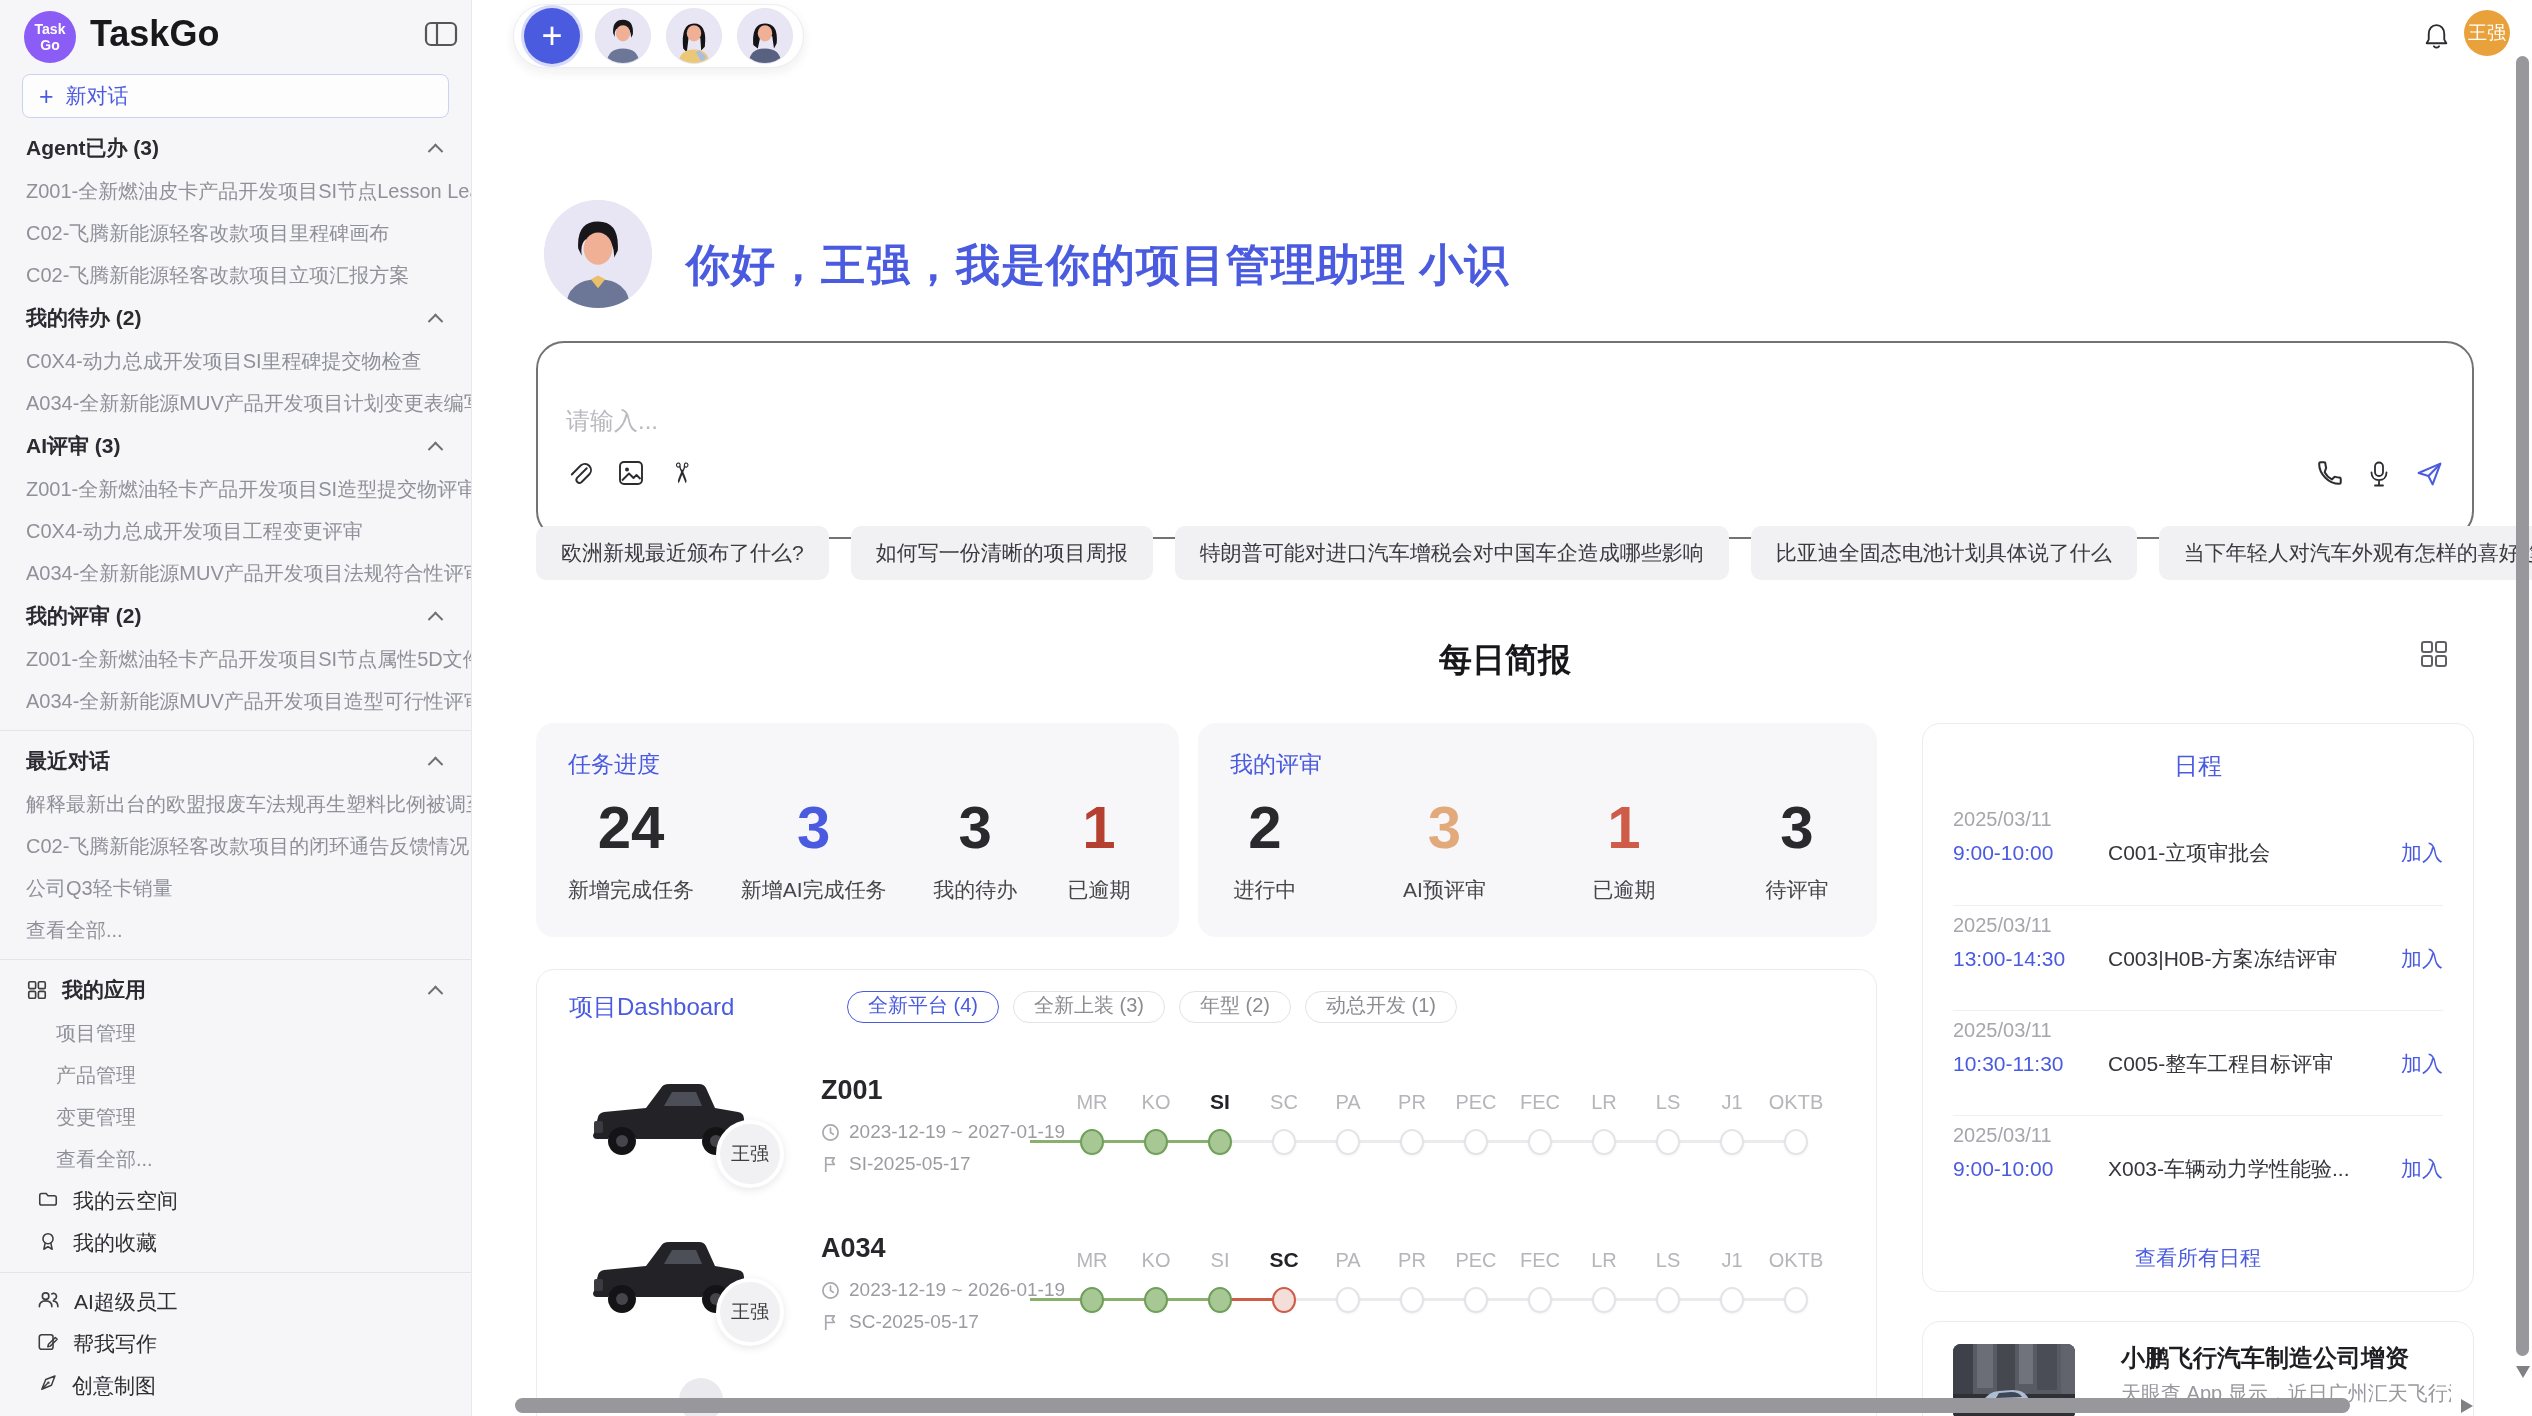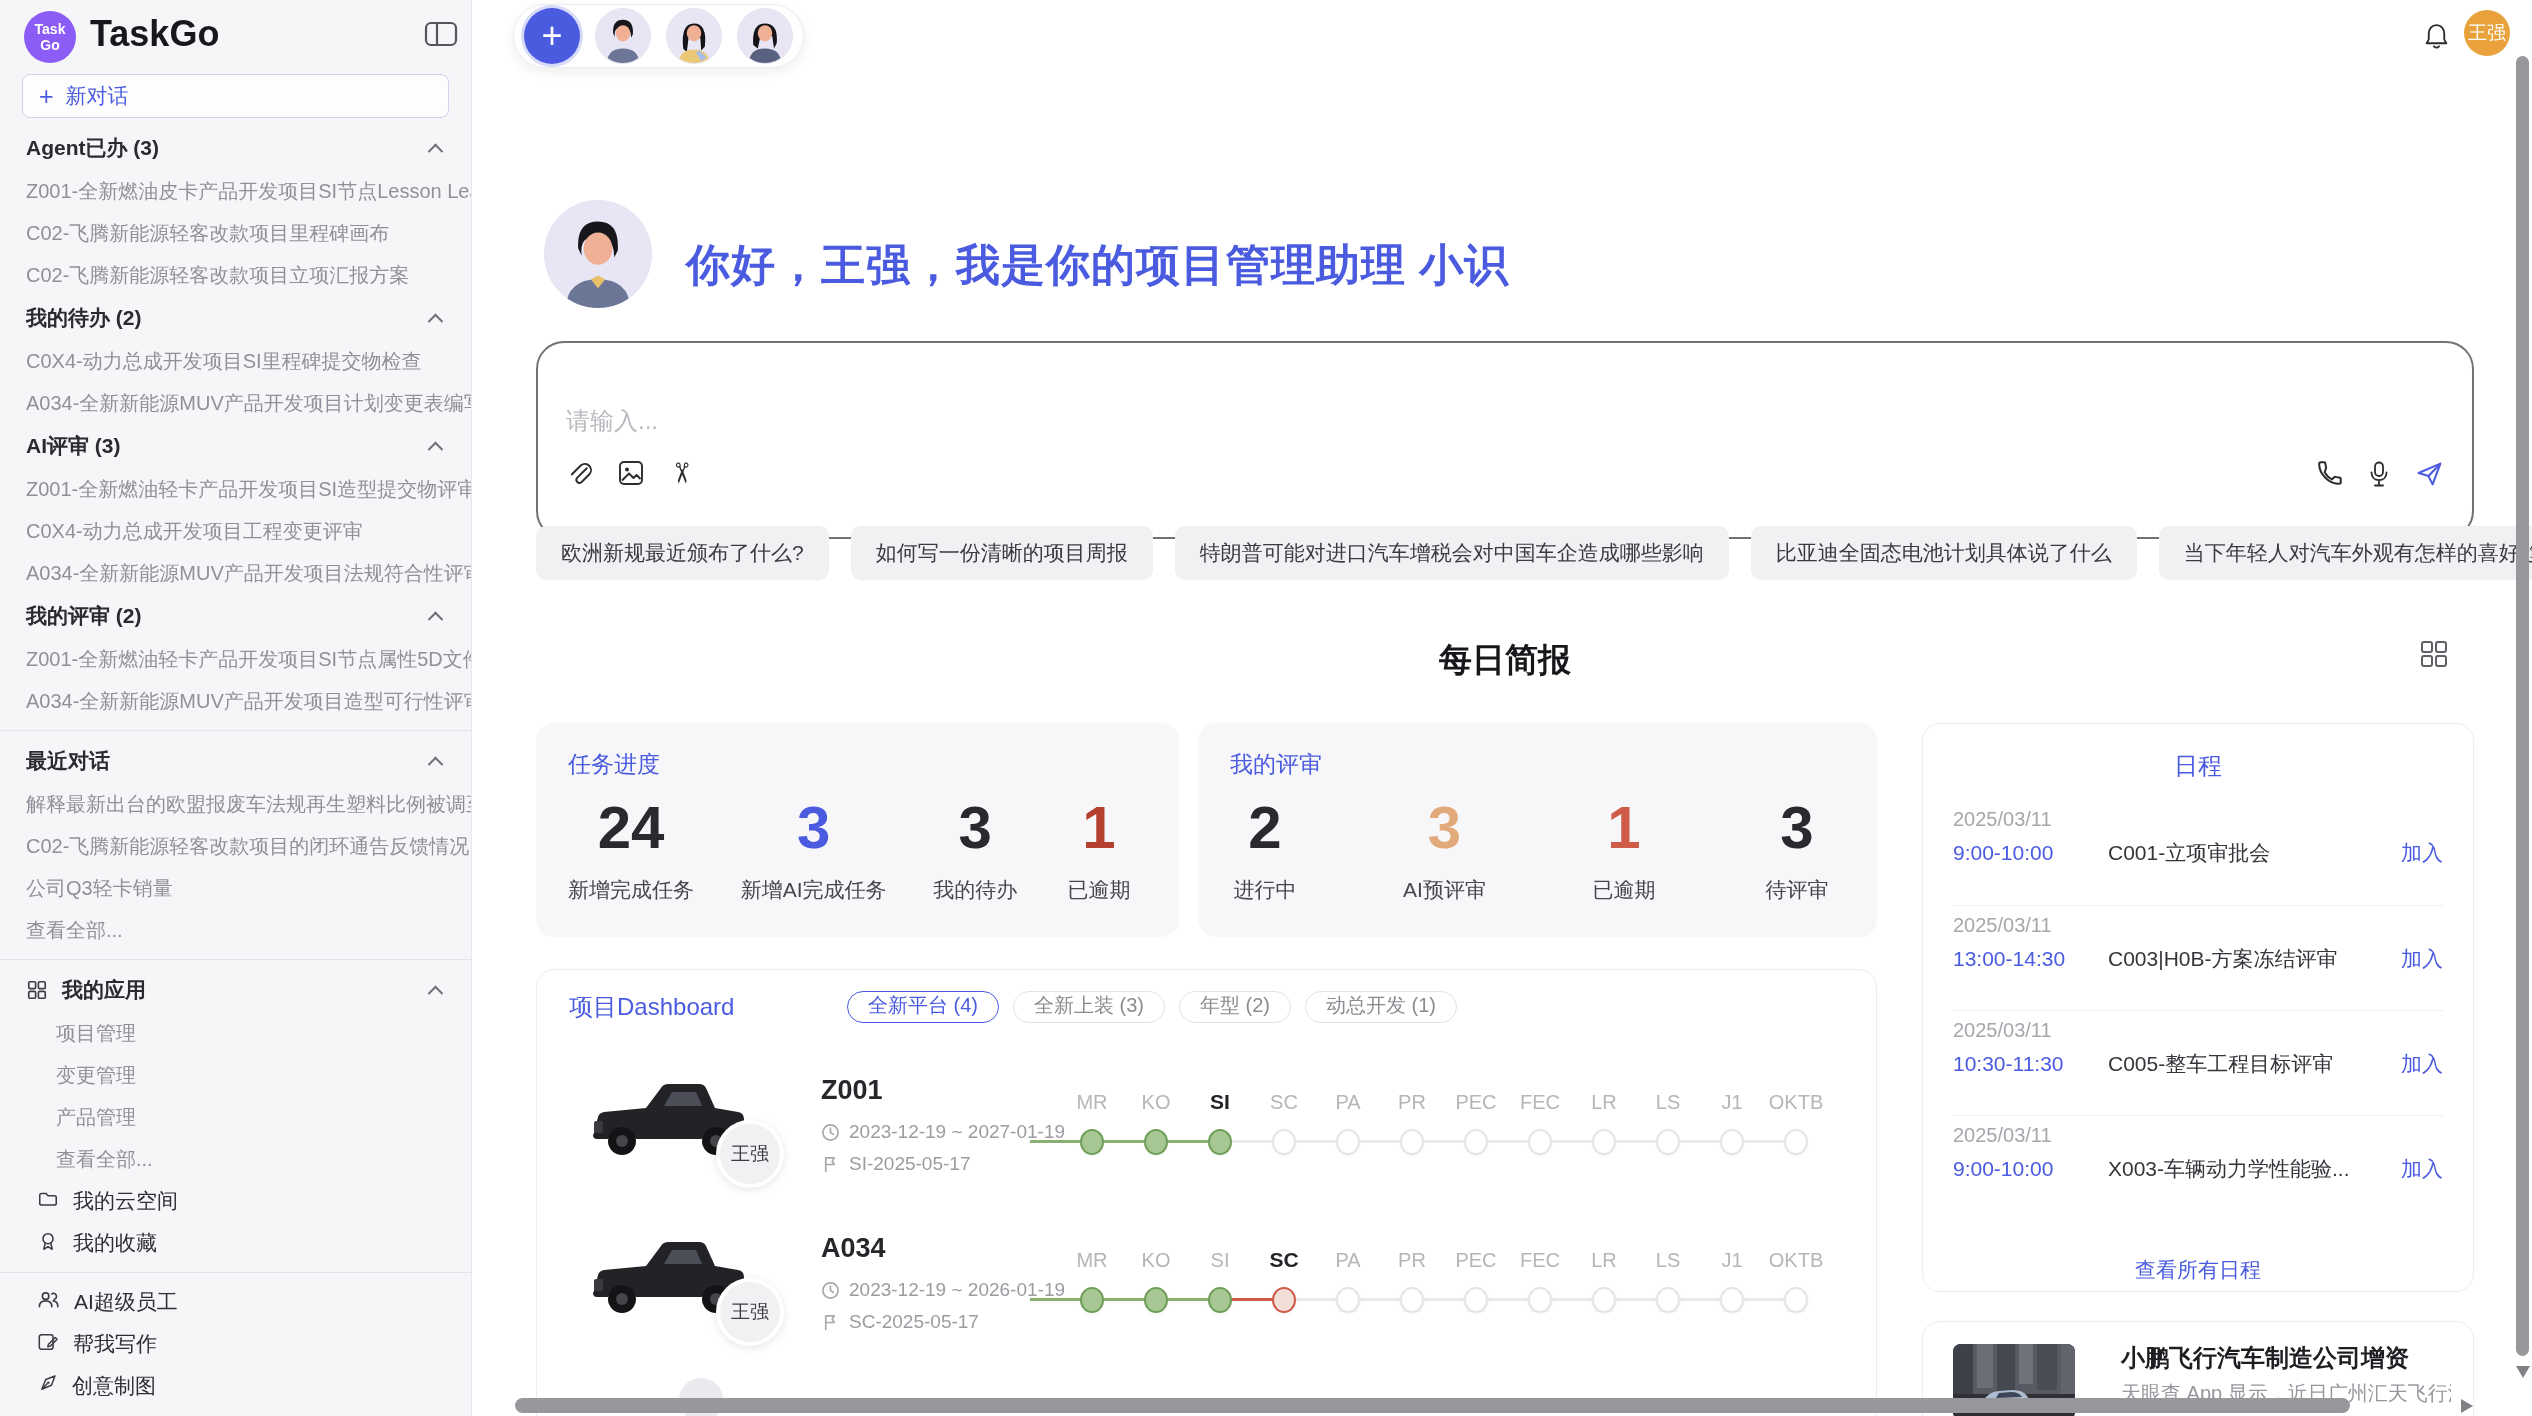--- a/index.html
+++ b/index.html
@@ -92,21 +92,21 @@
   .sched{position:absolute;left:1449px;top:723px;width:552px;height:569px;background:#fff;border:1px solid #ececf0;border-radius:18px;padding:0 30px}
   .sched-title{margin-top:26px;text-align:center;font-size:24px;color:#4a5be0;height:28px}
   .sch-list{margin-top:22px}
   .sch-item{height:105px;position:relative}
   .sch-item+.sch-item{border-top:1px solid #eef0f3}
   .sch-date{position:absolute;top:8px;font-size:20px;color:#a6a6ac}
   .sch-row{position:absolute;top:40px;left:0;right:0;height:26px;display:flex;align-items:center}
   .sch-time{width:155px;font-size:21px;color:#4a5be0}
   .sch-title-t{flex:1;font-size:21px;color:#35353b;white-space:nowrap;overflow:hidden}
   .sch-join{font-size:21px;color:#4a5be0;cursor:pointer;text-decoration:none}
-  .sched-foot{margin-top:36px;text-align:center;font-size:21px;color:#4a5be0;cursor:pointer}
+  .sched-foot{margin-top:24px;text-align:center;font-size:21px;color:#4a5be0;cursor:pointer}
 
   .news{position:absolute;left:1449px;top:1321px;width:552px;height:160px;background:#fff;border:1px solid #ececf0;border-radius:18px}
   .news-img{position:absolute;left:30px;top:22px;width:122px;height:76px;border-radius:8px;overflow:hidden;background:#555}
   .news-img svg{display:block;width:100%;height:100%}
   .news-title{position:absolute;left:198px;top:20px;font-size:24px;font-weight:700;color:#1d1d22;white-space:nowrap}
   .news-snip{position:absolute;left:198px;top:58px;width:330px;font-size:20px;color:#97979d;white-space:nowrap;overflow:hidden}
 
   .hbar{position:absolute;left:42px;top:1398px;width:1835px;height:15px;border-radius:8px;background:#98989c;cursor:pointer}
   .hbar-arrow{position:absolute;left:1988px;top:1399px;width:0;height:0;border-top:7px solid transparent;border-bottom:7px solid transparent;border-left:12px solid #808085}
   .vbar{position:absolute;right:3px;top:56px;width:13px;height:1300px;border-radius:7px;background:#98989c;cursor:pointer}
@@ -201,22 +201,22 @@
               <rect x="13.5" y="13.5" width="7.5" height="7.5" rx="1.5"></rect>
             </g>
           </svg>
       </span>
       <span class="grow">我的应用</span>
       <i class="chev"></i>
     </div>
     <div>
 
     <div class="s-item s-sub">项目管理</div>
+        <div class="s-item s-sub">产品管理</div>
         <div class="s-item s-sub">变更管理</div>
-        <div class="s-item s-sub">产品管理</div>
       </div>
     <div class="s-item s-sub">查看全部...</div>
 
     <div class="s-link">
       <span>
         <svg width="22" height="22" viewBox="0 0 24 24">
             <path d="M3 8 Q3 6 5 6 L10 6 L12 8.5 L19 8.5 Q21 8.5 21 10.5 L21 16.5 Q21 18.5 19 18.5 L5 18.5 Q3 18.5 3 16.5 Z" fill="none" stroke="#3d3d43" stroke-width="1.7"></path>
           </svg>
       </span>
       <span>我的云空间</span>

